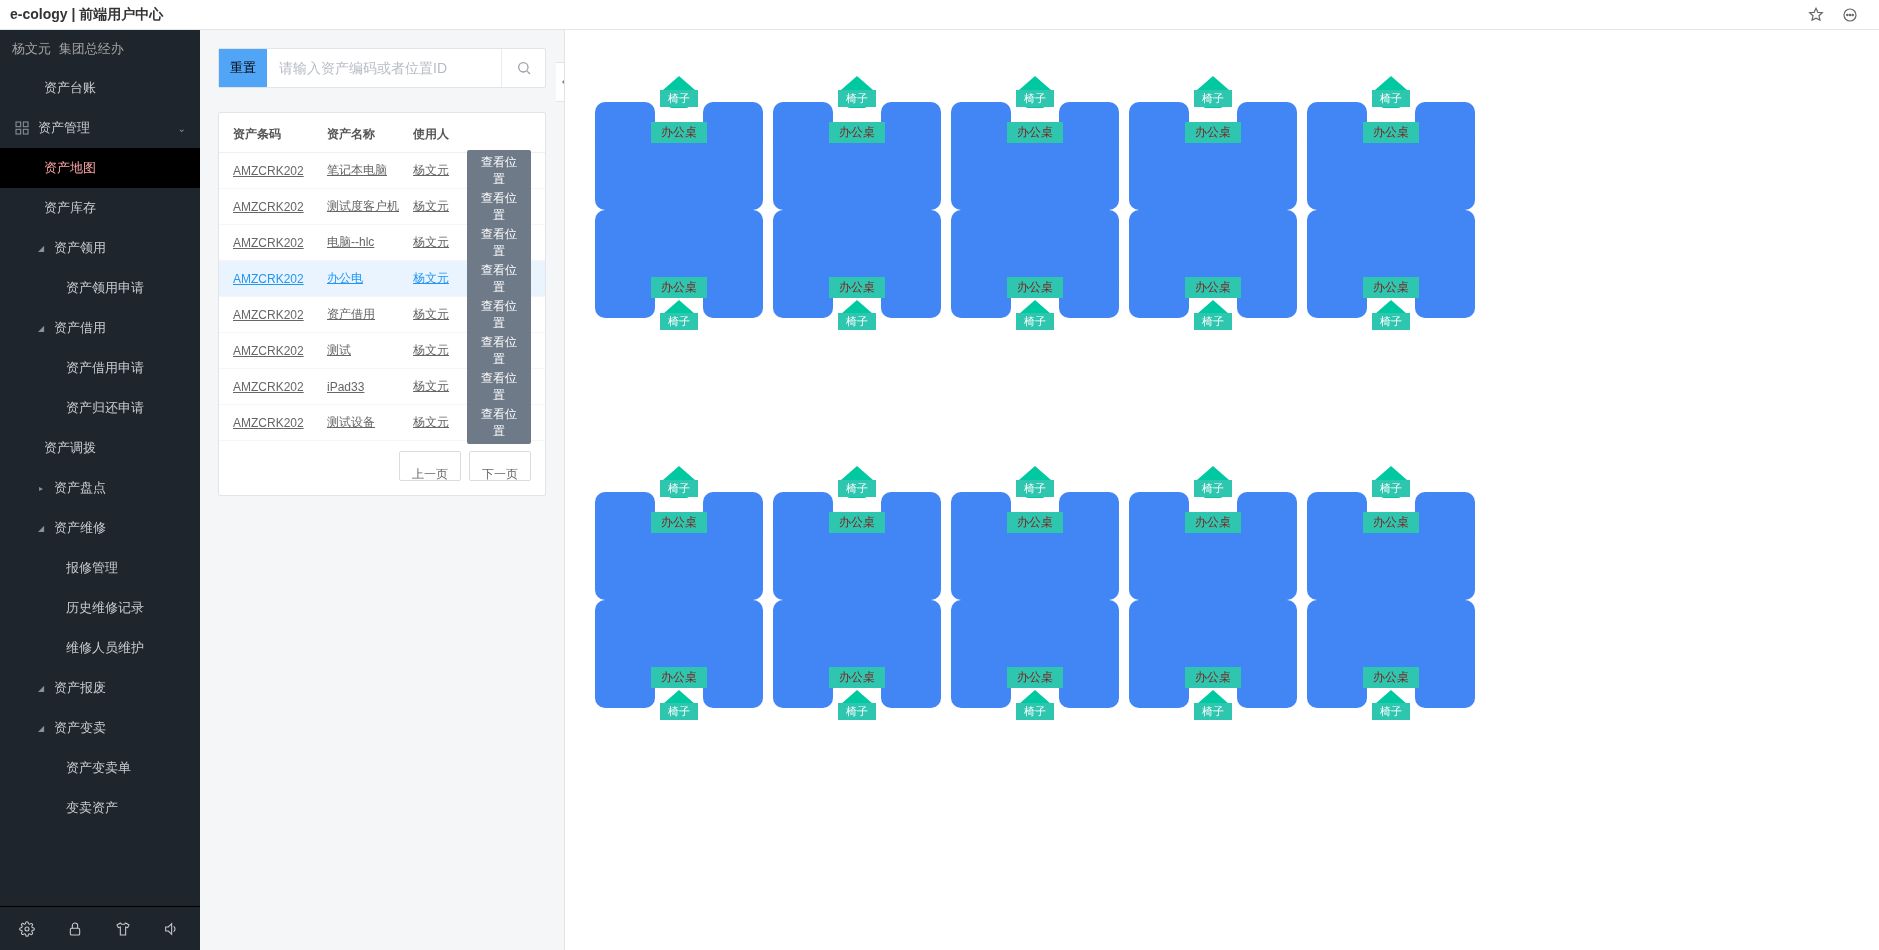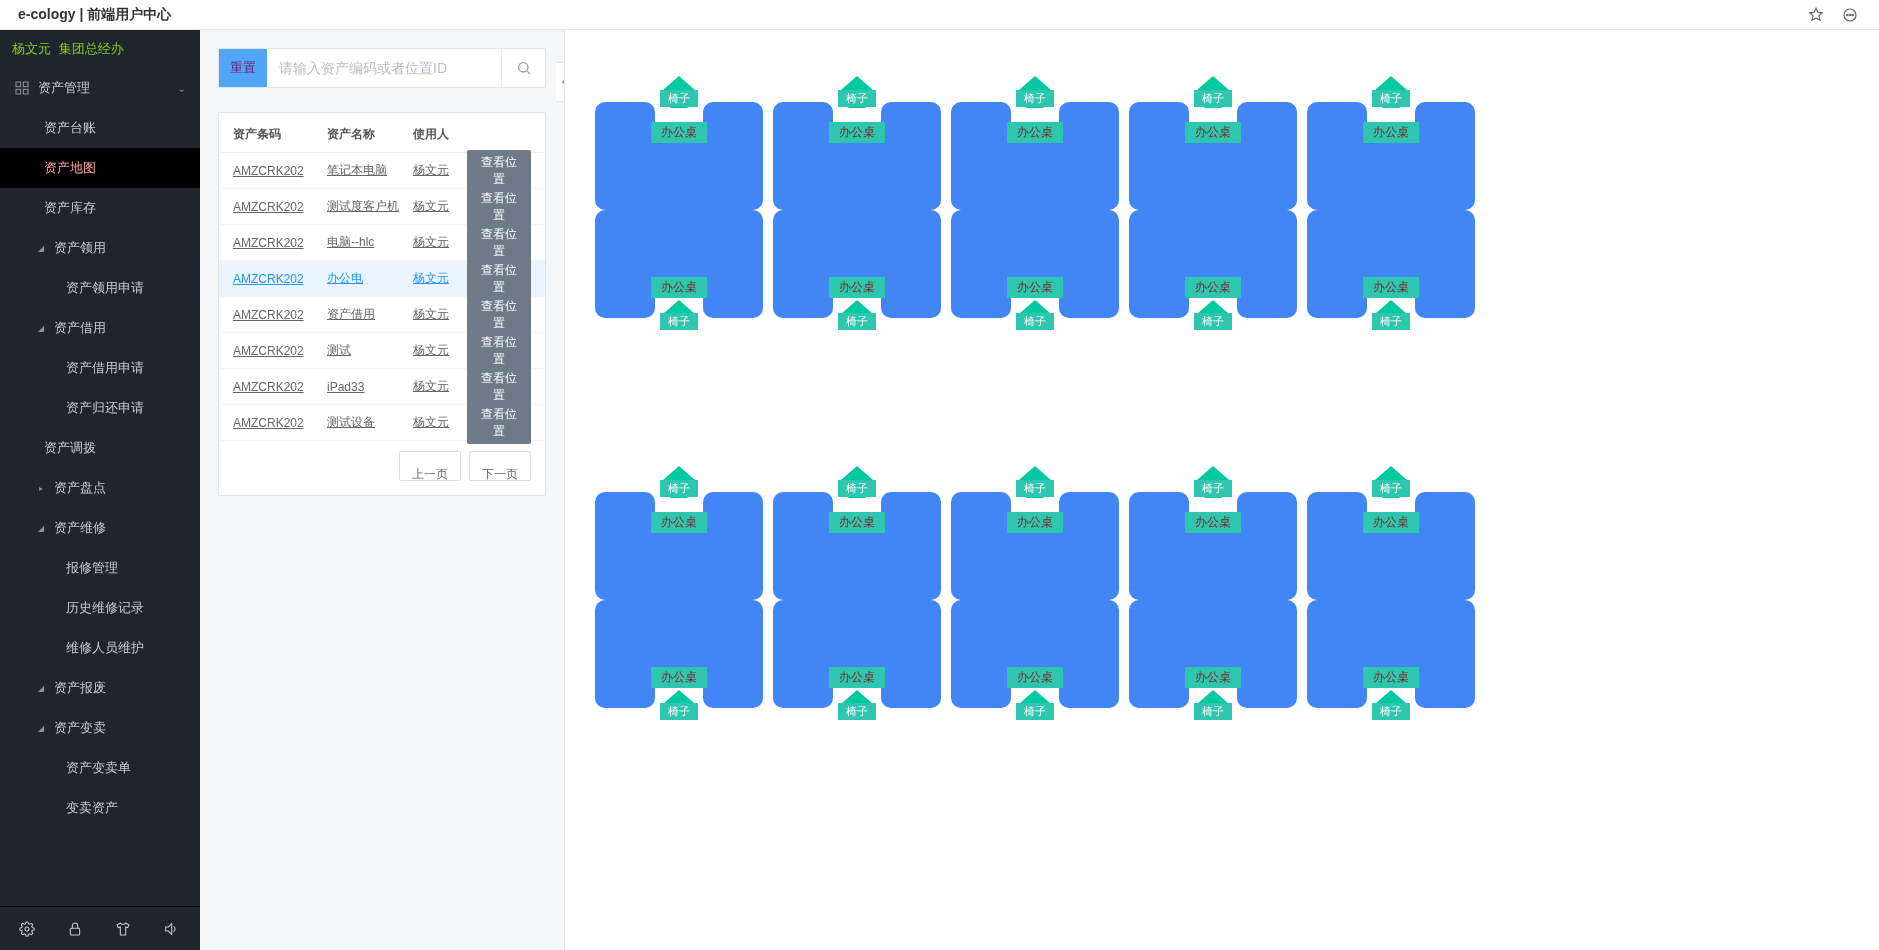--- a/index.html
+++ b/index.html
@@ -1,48 +1,48 @@
 <!DOCTYPE html>
 <html><head>
 <meta charset="utf-8">
 <style>
 * { margin: 0; padding: 0; box-sizing: border-box; font-family: "Microsoft YaHei", Arial, sans-serif; }
 body { width: 1879px; height: 950px; overflow: hidden; background: #fff; }
 
 
-.window-bar { height: 30px; display: flex; align-items: center; padding: 0 20px 0 18px; border-bottom: 1px solid #e5e5e5; }
+.window-bar { height: 30px; display: flex; align-items: center; padding: 0 20px 0 10px; border-bottom: 1px solid #e5e5e5; }
 .window-title { font-size: 14px; color: #333; font-weight: 600; }
 .window-bar-spacer { flex: 1; }
 .win-icon { width: 18px; height: 18px; margin-left: 16px; display: inline-flex; align-items: center; justify-content: center; color: #666; }
 
 
 .app { display: flex; height: calc(950px - 30px); }
 .sidebar { width: 200px; background: #1e252c; color: #c8ccd0; display: flex; flex-direction: column; position: relative; }
-.user-info { font-size: 13px; padding: 10px 12px; color: #84cc16; }
+.user-info { font-size: 13px; padding: 10px 12px; color: #a3a3a3; }
 .nav { flex: 1; overflow: auto; }
 .nav-item { display: flex; align-items: center; height: 40px; padding: 0 14px 0 18px; font-size: 13px; cursor: pointer; position: relative; }
 .nav-item.active { background: #000; color: #fca5a5; }
 .nav-item .tree-caret { width: 14px; display: inline-flex; justify-content: center; margin-right: 6px; font-size: 10px; color: #8a9099; }
 .nav-item .tree-icon { width: 16px; height: 16px; margin-right: 8px; display: inline-flex; align-items: center; justify-content: center; }
 .nav-item .expand { margin-left: auto; font-size: 10px; color: #8a9099; }
 .nav-item.level-0 { padding-left: 14px; }
 .nav-item.level-1 { padding-left: 44px; }
 .nav-item.level-2 { padding-left: 66px; }
 .nav-item.group-caret { padding-left: 34px; }
 
 .bottom-bar { height: 44px; display: flex; align-items: center; gap: 30px; padding: 0 18px; border-top: 1px solid #000; }
 .bottom-bar .bicon { width: 18px; height: 18px; color: #c8ccd0; display: inline-flex; align-items: center; justify-content: center; }
 
 
 .content { flex: 1; display: flex; background: #f5f6f8; position: relative; }
 
 .left-panel { width: 364px; background: #f5f6f8; padding: 18px; position: relative; }
 .panel-card { background: #fff; border: 1px solid #e1e4e8; border-radius: 2px; }
 .search-row { display: flex; height: 40px; }
-.search-btn-reset { width: 48px; background: #50a5f6; color: #701a75; display: flex; align-items: center; justify-content: center; font-size: 13px; border: none; cursor: pointer; }
+.search-btn-reset { width: 48px; background: #50a5f6; color: #000000; display: flex; align-items: center; justify-content: center; font-size: 13px; border: none; cursor: pointer; }
 .search-input { flex: 1; border: none; padding: 0 12px; font-size: 14px; outline: none; color: #333; }
 .search-input::placeholder { color: #b7bcc4; }
 .search-icon-box { width: 44px; display: flex; align-items: center; justify-content: center; border-left: 1px solid #e9ecef; cursor: pointer; }
 
 .asset-table { margin-top: 24px; background: #fff; border: 1px solid #e1e4e8; border-radius: 2px; padding: 4px 0; }
 .asset-header, .asset-row { display: flex; align-items: center; height: 36px; padding: 0 14px; font-size: 12px; }
 .asset-header { color: #555; font-weight: 600; border-bottom: 1px solid #f0f0f0; }
 .asset-row { border-bottom: 1px solid #f5f5f5; color: #666; cursor: pointer; text-decoration: underline; }
 .asset-row.selected { background: #eaf4ff; color: #2196f3; }
 .col-code { width: 94px; overflow: hidden; white-space: nowrap; }
@@ -111,35 +111,35 @@
 </div>
 
 <div class="app">
 
   <div class="sidebar">
     <div class="user-info">
       <span>杨文元</span>
       <span style="margin-left:4px;">集团总经办</span>
     </div>
     <div class="nav" id="nav">
-      <div class="nav-item level-0">
+      <div class="nav-item level-1">
+          <span>资产台账</span>
+        </div>
+    <div class="nav-item level-0">
         <span class="tree-icon">
           <svg class="icon-svg" viewBox="0 0 24 24" fill="none" stroke="#8a9099" stroke-width="1.6">
               <rect x="3" y="3" width="7" height="7"></rect>
               <rect x="14" y="3" width="7" height="7"></rect>
               <rect x="3" y="14" width="7" height="7"></rect>
               <rect x="14" y="14" width="7" height="7"></rect>
             </svg>
         </span>
         <span>资产管理</span>
         <span class="expand">⌄</span>
       </div>
-    <div class="nav-item level-1">
-          <span>资产台账</span>
-        </div>
         <div class="nav-item level-1 active">
           <span>资产地图</span>
         </div>
         <div class="nav-item level-1">
           <span>资产库存</span>
         </div>
         <div class="nav-item level-1 group-caret">
           <span class="tree-caret" style="font-size: 8px;">◢</span>
           <span>资产领用</span>
         </div>

